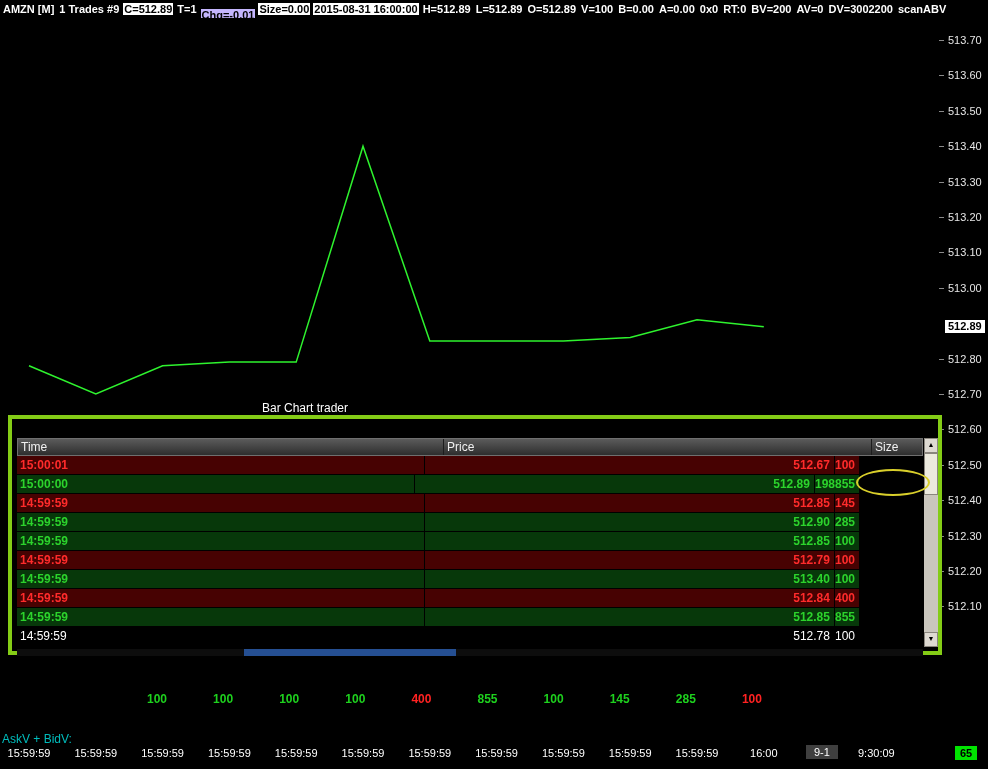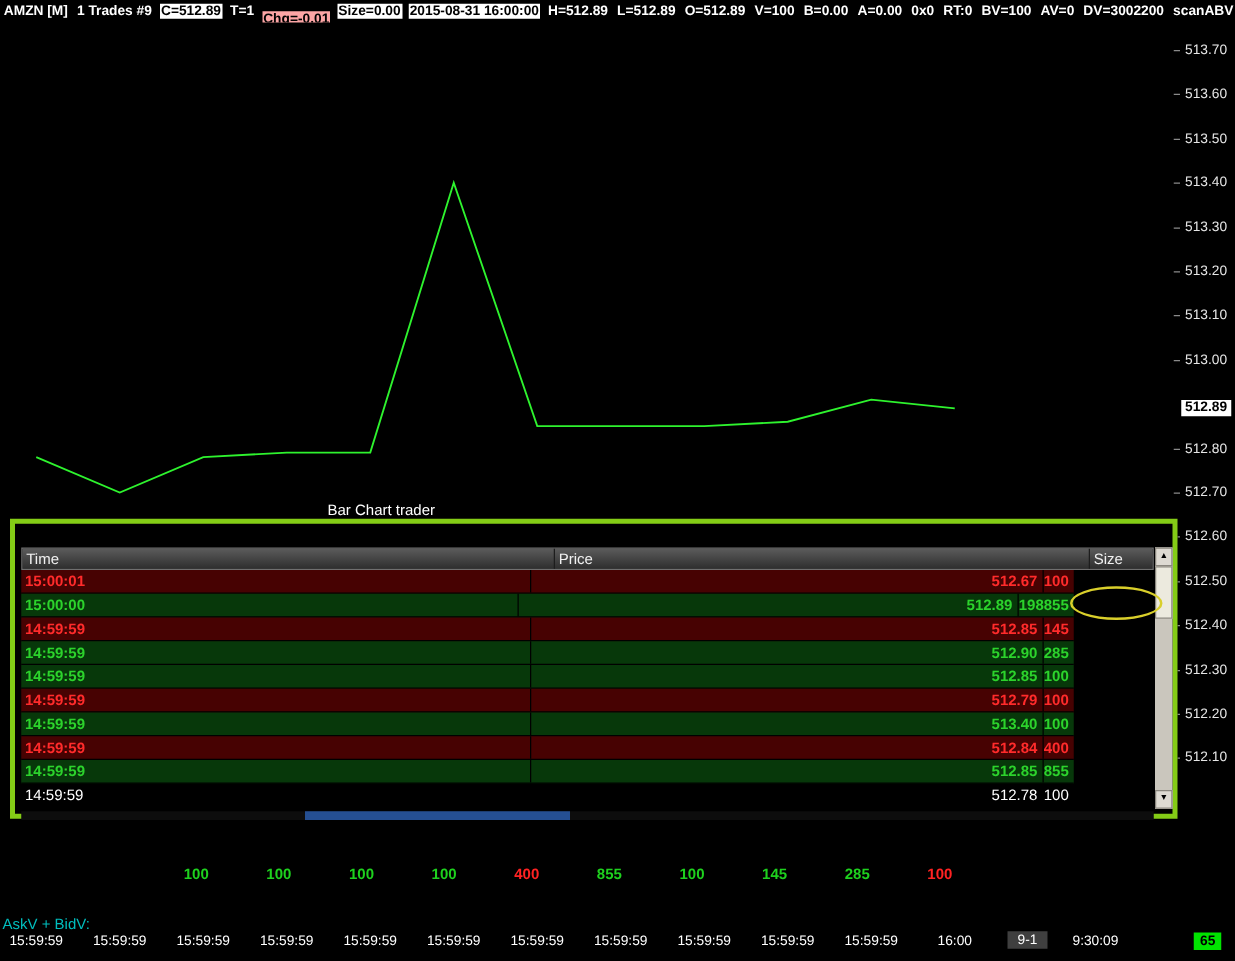--- a/index.html
+++ b/index.html
@@ -2,24 +2,24 @@
 <html><head>
 <meta charset="utf-8">
 <style>
   html,body{margin:0;padding:0;background:#000;}
   #root{position:relative;width:988px;height:769px;background:#000;overflow:hidden;
         font-family:"Liberation Sans",sans-serif;}
 
   
   .topbar{position:absolute;left:0;top:0;width:988px;height:18px;display:flex;align-items:center;
           gap:3px;padding-left:2px;font-size:11px;font-weight:bold;color:#fff;white-space:nowrap;
-          overflow:hidden;box-sizing:border-box;background:#000;justify-content:space-between;}
+          overflow:hidden;box-sizing:border-box;background:#000;}
   .tbf{padding:0 1px;flex:0 0 auto;}
   .tbf.light{background:#fff;color:#000;}
-  .tbf.red{background:#fca5a5;color:#000;margin-top:12px;}
+  .tbf.red{background:#c4b5fd;color:#000;margin-top:12px;}
 
   
   .chart-svg{position:absolute;left:0;top:18px;}
 
   
   .price-axis{position:absolute;left:945px;top:18px;width:43px;height:727px;color:#e6e6e6;
               font-size:11px;overflow:visible;}
   .axis-label{position:absolute;left:3px;height:12px;line-height:12px;}
   .axis-tick{position:absolute;left:-6px;width:5px;height:1px;background:#8a8a8a;}
   .axis-current{position:absolute;left:0;background:#fff;color:#000;height:13px;line-height:13px;
@@ -86,21 +86,21 @@
       <span class="tbf light">Size=0.00</span>
       <span class="tbf light">2015-08-31 16:00:00</span>
       <span class="tbf plain">H=512.89</span>
       <span class="tbf plain">L=512.89</span>
       <span class="tbf plain">O=512.89</span>
       <span class="tbf plain">V=100</span>
       <span class="tbf plain">B=0.00</span>
       <span class="tbf plain">A=0.00</span>
       <span class="tbf plain">0x0</span>
       <span class="tbf plain">RT:0</span>
-      <span class="tbf plain">BV=100</span>
+      <span class="tbf plain">BV=200</span>
       <span class="tbf plain">AV=0</span>
       <span class="tbf plain">DV=3002200</span>
       <span class="tbf plain">scanABV</span>
     </div>
 
   <svg class="chart-svg" width="945" height="727" viewBox="0 0 945 727">
     <polyline fill="none" stroke="#2ef32e" stroke-width="1.5" points="29.0,347.7 95.8,376.0 162.6,347.7 229.4,344.1 296.2,344.1 363.0,128.2 429.8,322.9 496.6,322.9 563.4,322.9 630.2,319.4 697.0,301.7 763.8,308.7"></polyline>
   </svg>
 
   <div class="price-axis">

